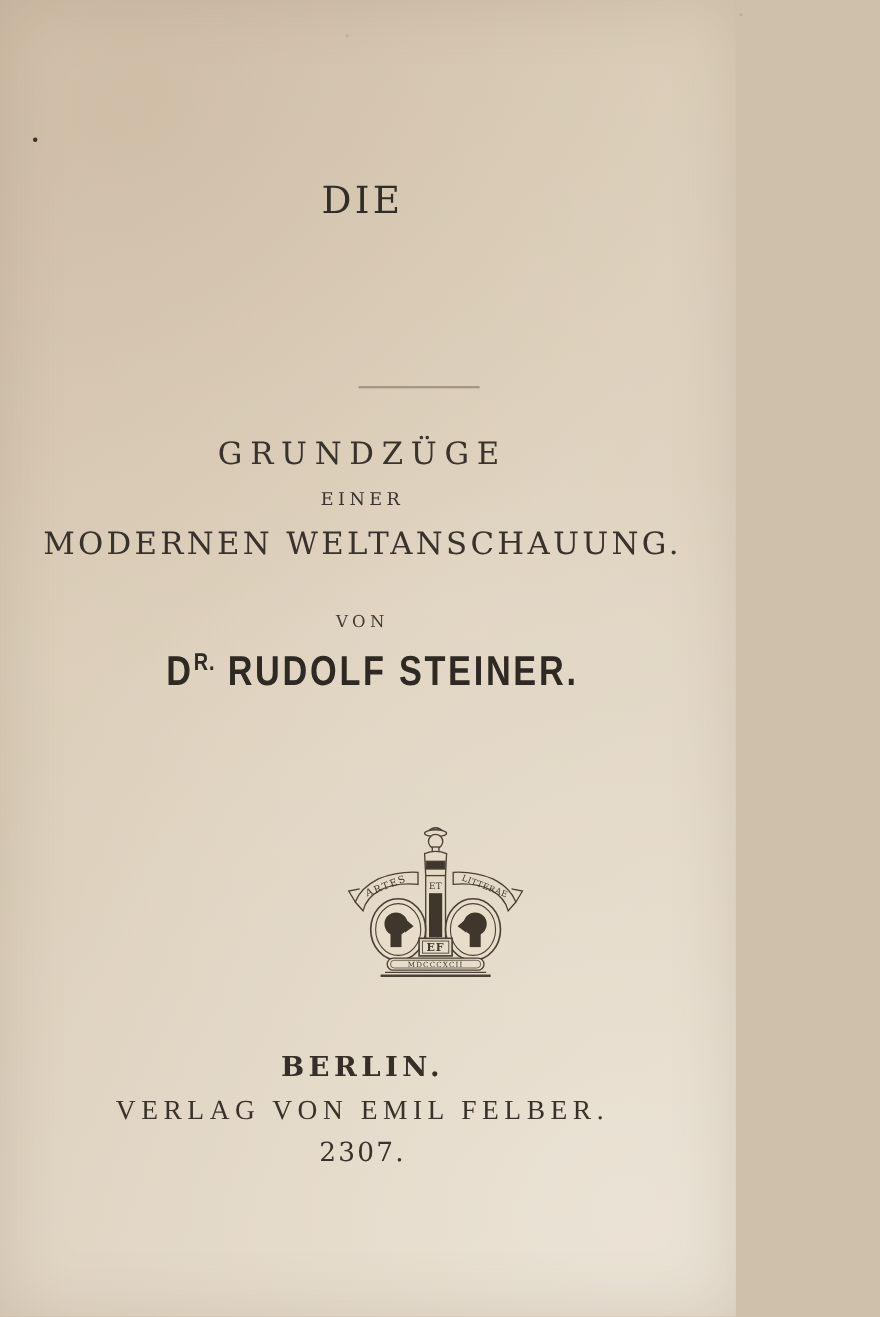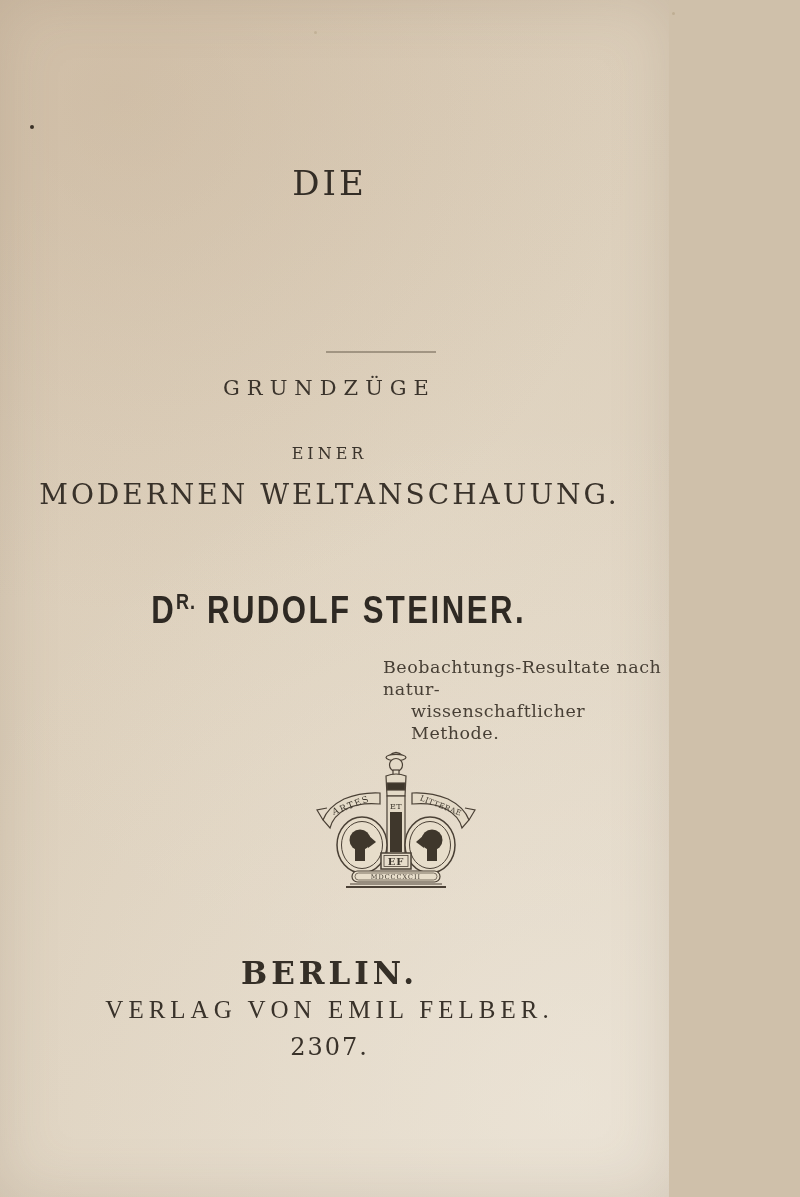--- a/index.html
+++ b/index.html
@@ -28,21 +28,21 @@
     font-family:"Liberation Sans","DejaVu Sans",sans-serif;
     font-weight:700;font-size:64px;line-height:1;
     letter-spacing:2px;color:#2f2a24;
     transform:scaleX(0.64);transform-origin:center;
     white-space:nowrap;
   }
   .rule{
     position:absolute;top:351px;left:326px;width:110px;height:2px;
     background:#8d8170;opacity:.75;
   }
-  .sub1{top:376px;font-size:21px;letter-spacing:7px;color:#3a332b;}
+  .sub1{top:396px;font-size:28px;letter-spacing:7px;color:#3a332b;}
   .sub2{top:444px;font-size:16px;letter-spacing:4px;color:#3a332b;}
   .sub3{top:478px;font-size:28px;letter-spacing:3px;color:#39322a;}
   .von{top:556px;font-size:15px;letter-spacing:4px;color:#433c33;}
   .author{top:591px;padding-left:19px;}
   .author .condensed{
     display:inline-block;
     font-family:"Liberation Sans","DejaVu Sans",sans-serif;
     font-weight:700;font-size:38px;line-height:1;
     letter-spacing:3px;color:#2e2923;
     transform:scaleX(0.82);transform-origin:center;
@@ -53,21 +53,21 @@
     position:absolute;left:383px;top:656px;
     font-size:17.5px;line-height:22px;letter-spacing:0.5px;
     color:#473f35;text-align:left;
   }
   .note .indent{padding-left:28px;}
   .emblem{position:absolute;left:316px;top:750px;width:160px;height:140px;}
   .emblem text{
     font-family:"DejaVu Serif","Liberation Serif",serif;
     fill:#3f382e;
   }
-  .city{top:955px;font-size:31px;font-weight:bold;letter-spacing:4px;color:#352f27;}
+  .city{top:955px;font-size:25px;font-weight:bold;letter-spacing:4px;color:#352f27;}
   .publisher{top:996px;font-size:25px;letter-spacing:5px;color:#39322a;font-family:Liberation Serif, serif;}
   .year{top:1033px;font-size:24px;letter-spacing:2px;color:#39322a;}
   .speck{position:absolute;border-radius:50%;}
   .speck1{left:30px;top:125px;width:4px;height:4px;background:#3a3227;}
   .speck2{left:672px;top:12px;width:3px;height:3px;background:#bfae94;}
   .speck3{left:314px;top:31px;width:3px;height:3px;background:#c2b197;}
 </style>
 </head>
 <body>
 
@@ -75,29 +75,26 @@
 
   <div class="centered kicker">DIE</div>
 
 
   <div class="rule"></div>
 
   <div class="centered sub1">GRUNDZÜGE</div>
   <div class="centered sub2">EINER</div>
   <div class="centered sub3">MODERNEN WELTANSCHAUUNG.</div>
 
+  <div class="centered von">VON</div>
 
   <div class="centered author">
     <span class="condensed"><span>D</span><sup>R.</sup><span> RUDOLF STEINER.</span></span>
   </div>
 
-  <div class="note">
-    <div>Beobachtungs-Resultate nach natur-</div>
-    <div class="indent">wissenschaftlicher Methode.</div>
-  </div>
 
   <svg class="emblem" viewBox="0 0 160 140">
 
     <g stroke="#4a4035" stroke-width="1.2" fill="#e4dac7">
       <path d="M7,70 Q12,57 28,49 Q45,42 64,43 L64,54 Q44,52 30,59 Q17,66 14,78 Z"></path>
       <path d="M7,70 L1,60 L11,58" fill="none"></path>
     </g>
     <g stroke="#4a4035" stroke-width="1.2" fill="#e4dac7">
       <path d="M153,70 Q148,57 132,49 Q115,42 96,43 L96,54 Q116,52 130,59 Q143,66 146,78 Z"></path>
       <path d="M153,70 L159,60 L149,58" fill="none"></path>

